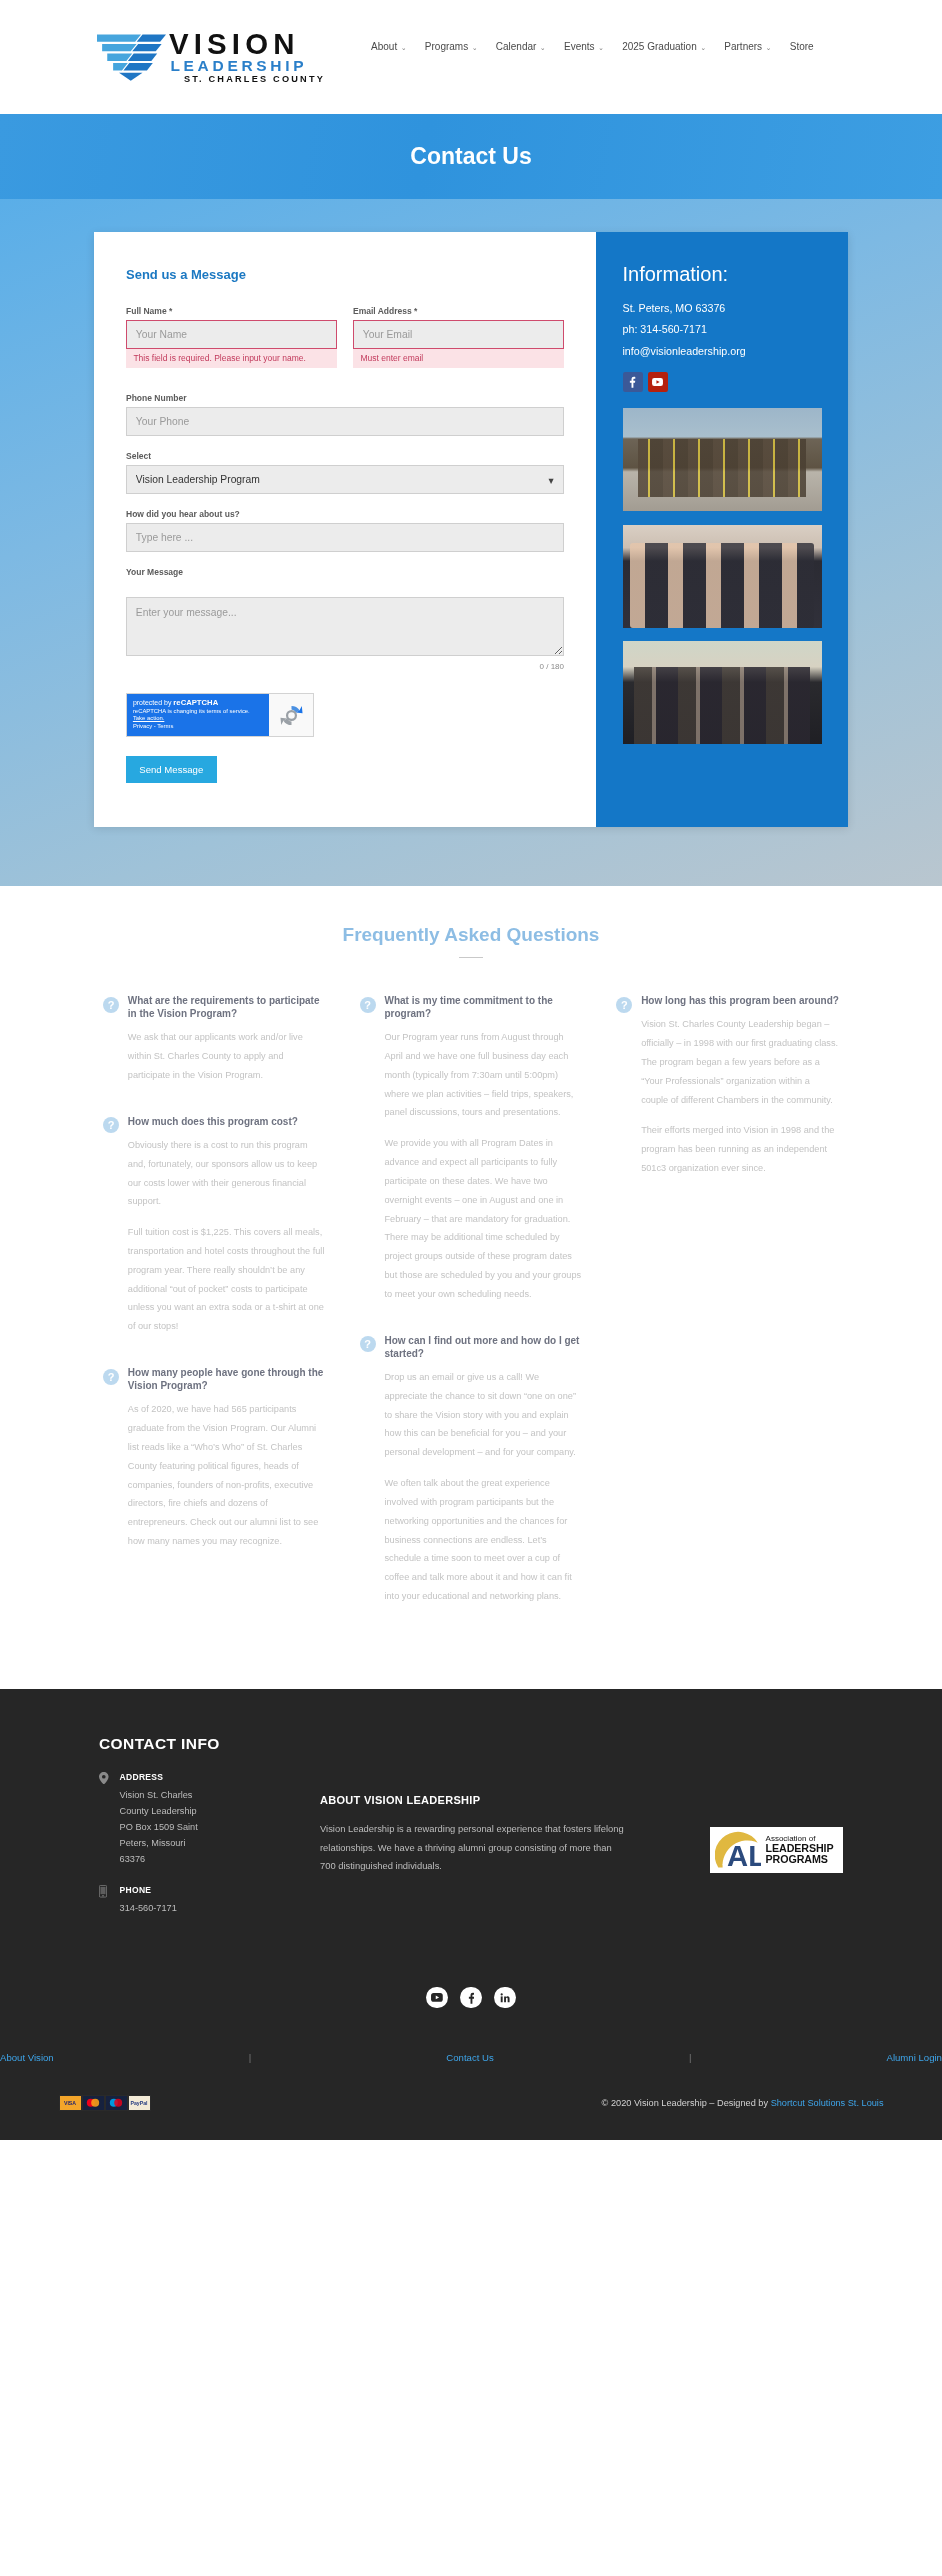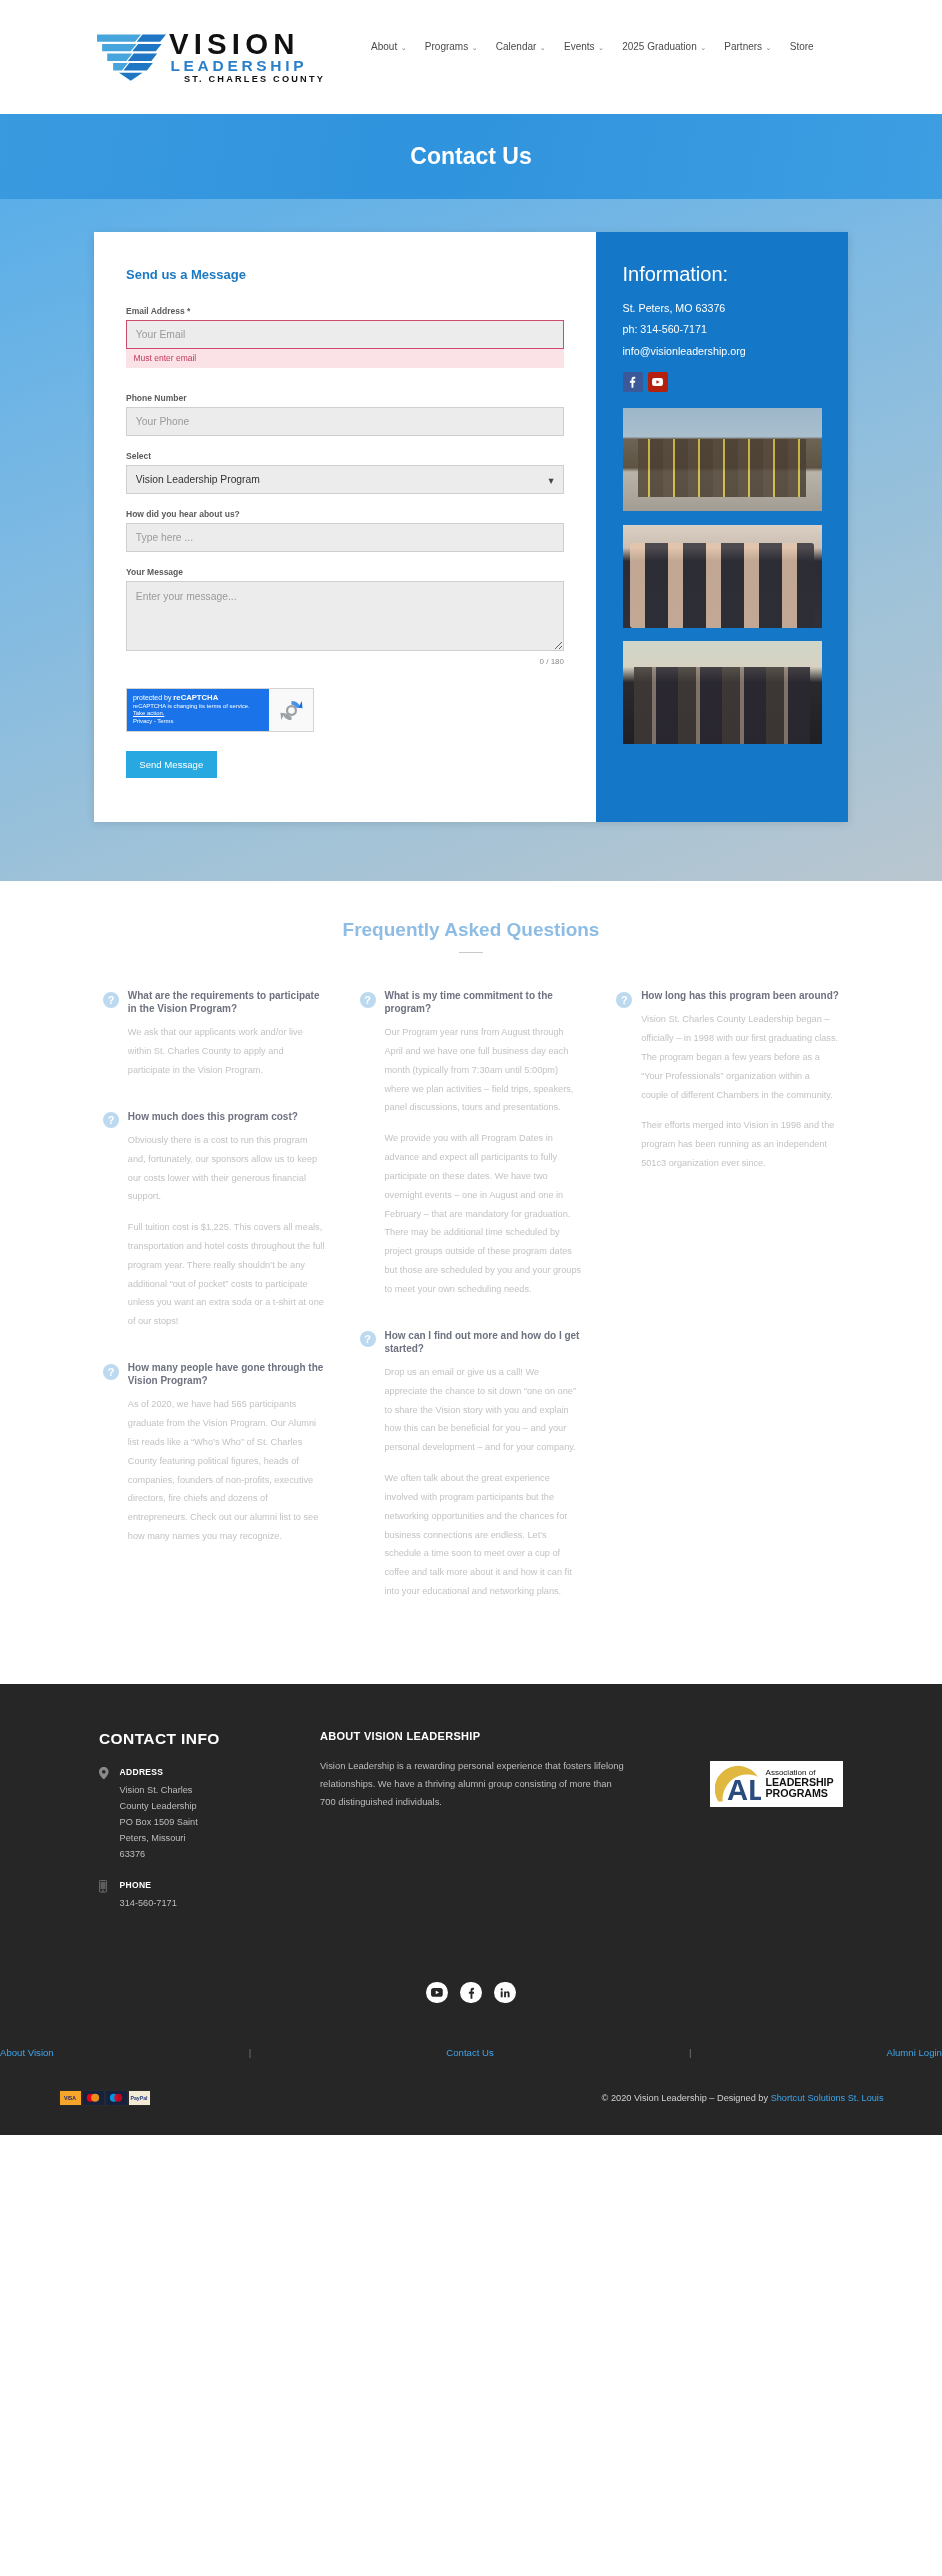--- a/index.html
+++ b/index.html
@@ -81,21 +81,21 @@
   .finput.error { border-color:#cf4b6d; }
   .ferror {
     background:#fbe2e6; color:#c23a5c; font-size: 8.5px; padding: 4.4px 7.4px; margin-top:0px;
   }
   select.finput { appearance:none; -webkit-appearance:none; background-image:none; }
   .select-wrap { position: relative; }
   .select-wrap .chev {
     position:absolute; right:10.3px; top:8.8px; pointer-events:none; color:#444; font-size:10.3px;
   }
   textarea.finput {
-    height: 70px; padding: 7.4px 8.8px; resize: vertical; line-height:1.4;
+    height: 59px; padding: 7.4px 8.8px; resize: vertical; line-height:1.4;margin-top:16px;
   }
   .counter { font-size: 8px; color:#8a8a8a; text-align:right; margin-top:2.9px; }
 
   .recaptcha {
     margin-top: 22px; width: 188px; height: 44px; display:flex;
     border:0.7px solid #d3d3d3; background:#f9f9f9; overflow:hidden;
   }
   .rc-left { background:#1a73e8; color:#fff; flex:1 1 auto; padding:3.7px 5.9px; }
   .rc-t1 { font-size: 7px; line-height:1.2; }
   .rc-t1 b { font-size: 7.7px; }
@@ -161,21 +161,21 @@
   .faq-q {
     font-size: 10px; font-weight:bold; color:#6e7280; line-height:1.28; margin-bottom: 7.4px;
   }
   .faq-a {
     font-size: 9.2px; color:#c3c3c3; line-height: 2.05; margin-bottom: 11.8px;
   }
   .faq-a:last-child { margin-bottom:0; }
 
   
   .footer { background:#262626; padding: 46px 0 0 0; color:#cfcfcf; }
-  .footer-top { width: 744px; margin: 0 auto; display:flex; gap: 0px; }
+  .footer-top { width: 744px; margin: 0 auto; display:flex; gap: 0px; align-items: center; }
   .fcol-a { width: 221px; }
   .fcol-b { width: 309px; }
   .fcol-c { width: 214px; display:flex; justify-content:flex-end; align-items:flex-start; padding-top:31px;}
   .f-title {
     color:#fff; font-size: 15.5px; font-weight:bold; line-height:1.15; margin-bottom: 19px;
     letter-spacing: 0.4px;
   }
   .f-block { display:flex; gap: 8.8px; margin-bottom: 17.7px; }
   .f-ico { flex:0 0 11.8px; color:#888; }
   .f-sub { color:#fff; font-size: 8.5px; font-weight:bold; letter-spacing:0.3px; margin-bottom:5.2px; }
@@ -284,20 +284,25 @@
 </div>
 
 <div class="contact-section">
   <div class="contact-inner">
 
     <div class="form-card">
       <h2>Send us a Message</h2>
 
       <div class="row2">
         <div class="fgroup half">
+          <label class="flabel">Full Name *</label>
+          <input class="finput error" type="text" placeholder="Your Name" style="">
+          <div class="ferror">This field is required. Please input your name.</div>
+        </div>
+        <div class="fgroup half">
           <label class="flabel">Email Address *</label>
           <input class="finput error" type="text" placeholder="Your Email" style="">
           <div class="ferror">Must enter email</div>
         </div>
       </div>
 
       <div class="fgroup" style="margin-top:10.3px;">
         <label class="flabel">Phone Number</label>
         <input class="finput" type="text" placeholder="Your Phone" style="">
       </div>

